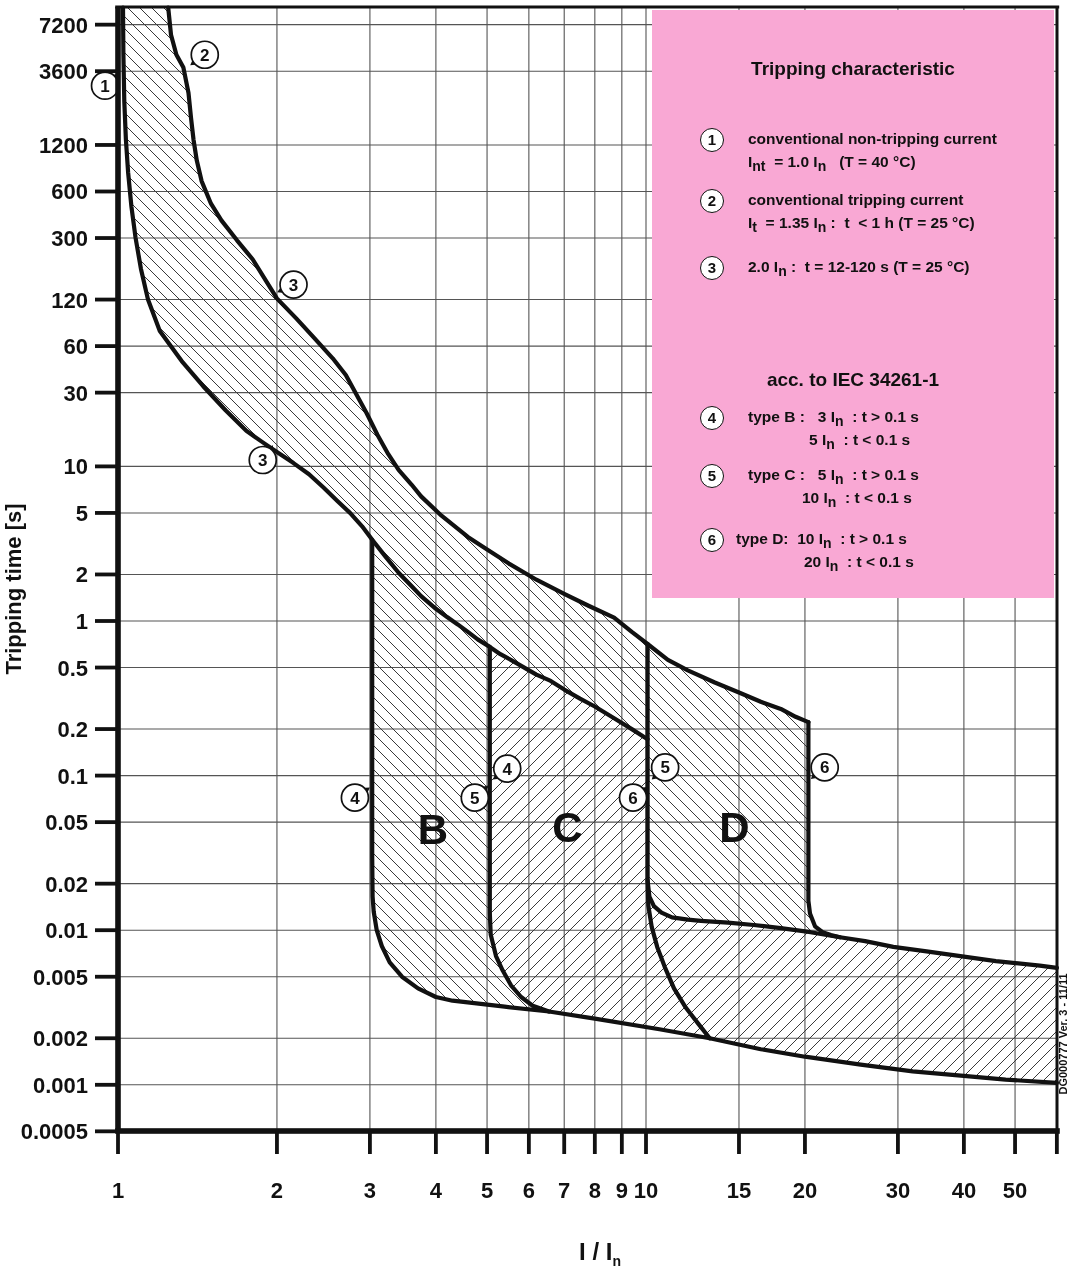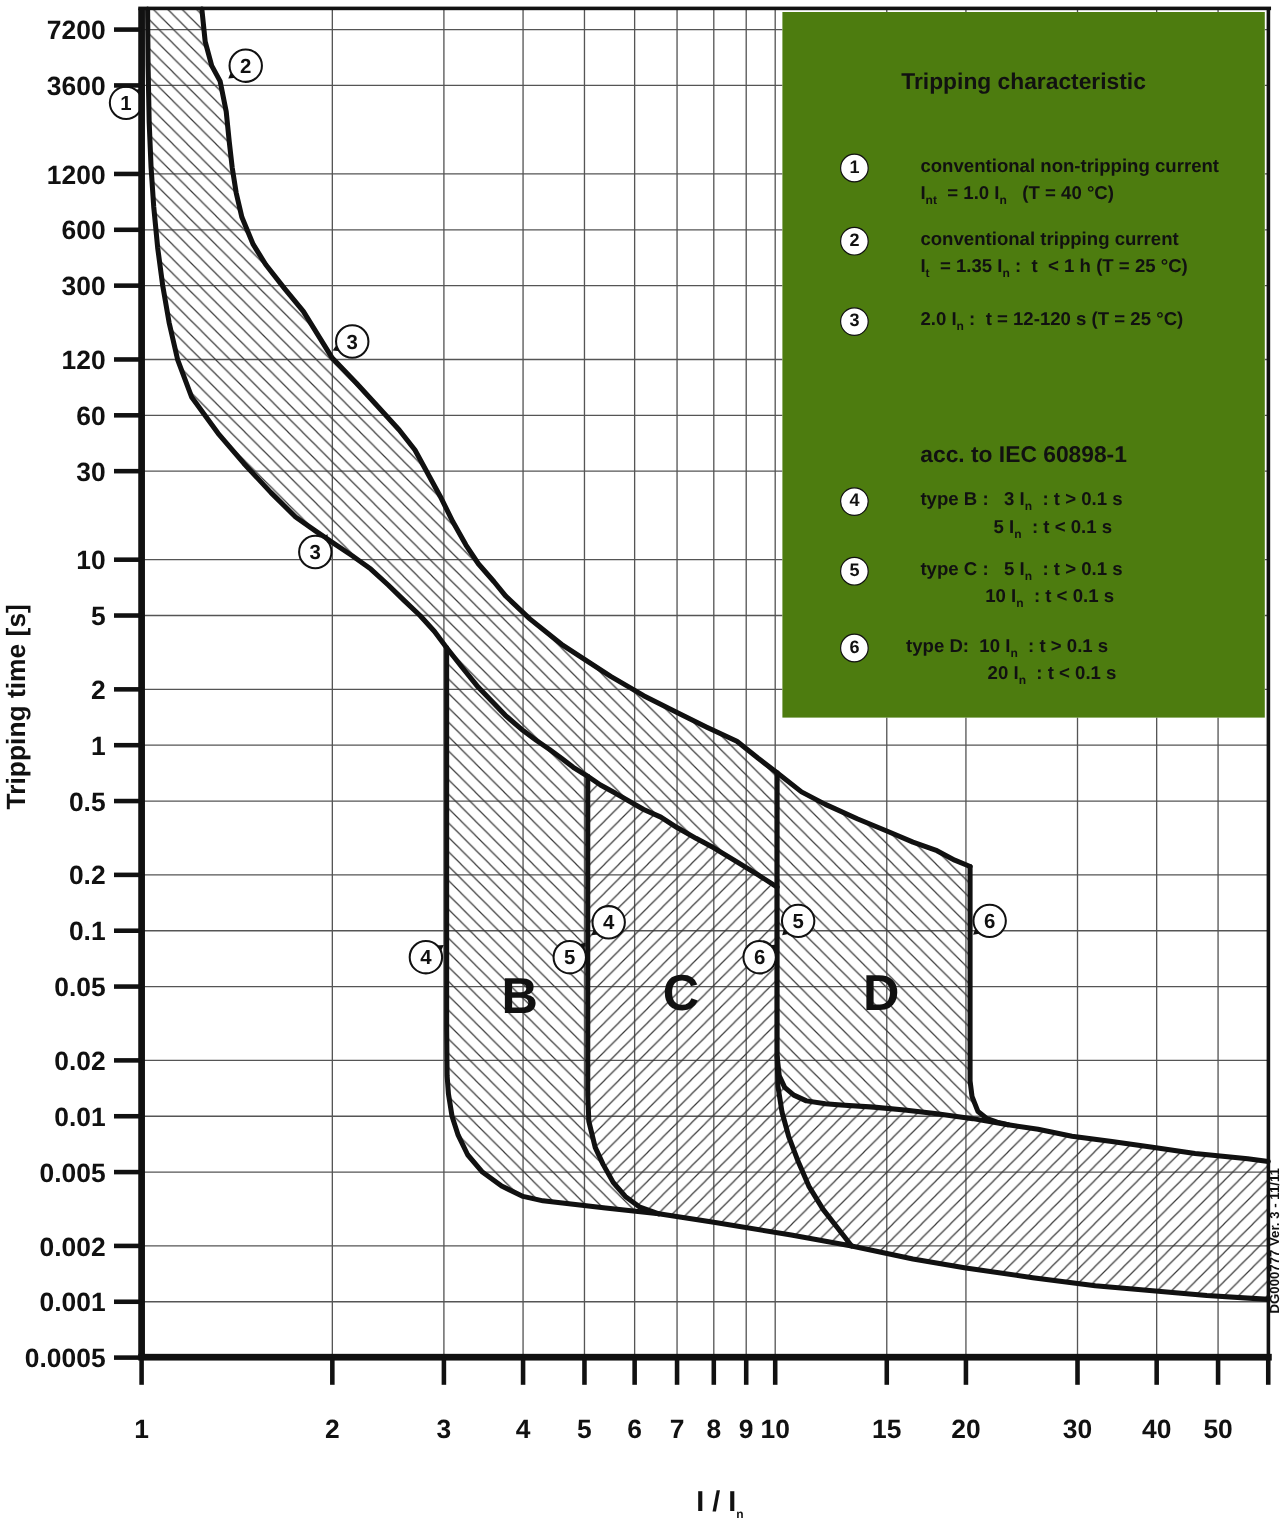--- a/index.html
+++ b/index.html
@@ -1,23 +1,23 @@
 <!DOCTYPE html>
 <html><head>
 <meta charset="utf-8">
 <style>
   html,body{margin:0;padding:0;background:#fff;}
   body{font-family:"Liberation Sans", sans-serif; width:1071px;height:1280px;position:relative;overflow:hidden;color:#111;}
   #stage{position:relative;width:1071px;height:1280px;}
   #chart-svg{position:absolute;left:0;top:0;}
   .overlay{position:absolute;}
-  #legend-panel{position:absolute;left:652px;top:10px;width:402px;height:588px;background:#4d7c0f;}
+  #legend-panel{position:absolute;left:652px;top:10px;width:402px;height:588px;background:#f9a8d4;}
   .lg-title{position:absolute;left:0;width:100%;text-align:center;font-size:19px;font-weight:bold;white-space:pre;}
-  .lg-row{position:absolute;font-size:15.5px;font-weight:bold;white-space:pre;margin-left:19px;}
-  .lg-row sub, .ax-label sub{font-size:10px;}
+  .lg-row{position:absolute;font-size:15.5px;font-weight:bold;white-space:pre;}
+  .lg-row sub, .ax-label sub{font-size:14px;}
   .lg-circle{position:absolute;width:24px;height:24px;border:1.6px solid #111;border-radius:50%;box-sizing:border-box;
              font-size:15px;font-weight:bold;text-align:center;line-height:21px;background:#fff;}
   #y-axis-title{position:absolute;left:-136px;top:576px;width:300px;text-align:center;
                 transform:rotate(-90deg);font-size:22px;font-weight:bold;}
   #x-axis-title{position:absolute;left:540px;top:1238px;width:120px;text-align:center;font-size:24px;font-weight:bold;}
   #side-note{position:absolute;left:953px;top:1028px;width:220px;text-align:center;transform:rotate(-90deg);
              font-size:11px;font-weight:bold;white-space:pre;}
 </style>
 </head>
 <body>
@@ -199,21 +199,21 @@
         <rect x="961.9876754211642" y="1131" width="3.8" height="23" fill="#111111"></rect>
         <text x="963.8876754211642" y="1198" text-anchor="middle" font-size="22" font-weight="bold" font-family="&quot;Liberation Sans&quot;, sans-serif" fill="#111111">40</text>
         <rect x="1013.1561622894179" y="1131" width="3.8" height="23" fill="#111111"></rect>
         <text x="1015.0561622894179" y="1198" text-anchor="middle" font-size="22" font-weight="bold" font-family="&quot;Liberation Sans&quot;, sans-serif" fill="#111111">50</text>
         <rect x="1054.9638602025639" y="1131" width="3.8" height="23" fill="#111111"></rect>
       </g>
     </svg>
 
   <div id="legend-panel" class="overlay">
     <div class="lg-title" style="top:48px">Tripping characteristic</div>
-    <div class="lg-title" style="top:359px">acc. to IEC 60898-1</div>
+    <div class="lg-title" style="top:359px">acc. to IEC 34261-1</div>
     <div id="legend-items">
         <div class="lg-circle" style="left: 48px; top: 118px;">1</div>
         <div class="lg-row" style="left: 96px; top: 120px;">conventional non-tripping current</div>
         <div class="lg-row" style="left: 96px; top: 143px;">I<sub>nt</sub>  = 1.0 I<sub>n</sub>   (T = 40 °C)</div>
         <div class="lg-circle" style="left: 48px; top: 179px;">2</div>
         <div class="lg-row" style="left: 96px; top: 181px;">conventional tripping current</div>
         <div class="lg-row" style="left: 96px; top: 204px;">I<sub>t</sub>  = 1.35 I<sub>n</sub> :  t  &lt; 1 h (T = 25 °C)</div>
         <div class="lg-circle" style="left: 48px; top: 246px;">3</div>
         <div class="lg-row" style="left: 96px; top: 248px; text-align: center;">2.0 I<sub>n</sub> :  t = 12-120 s (T = 25 °C)</div>
         <div class="lg-circle" style="left: 48px; top: 396px;">4</div>

